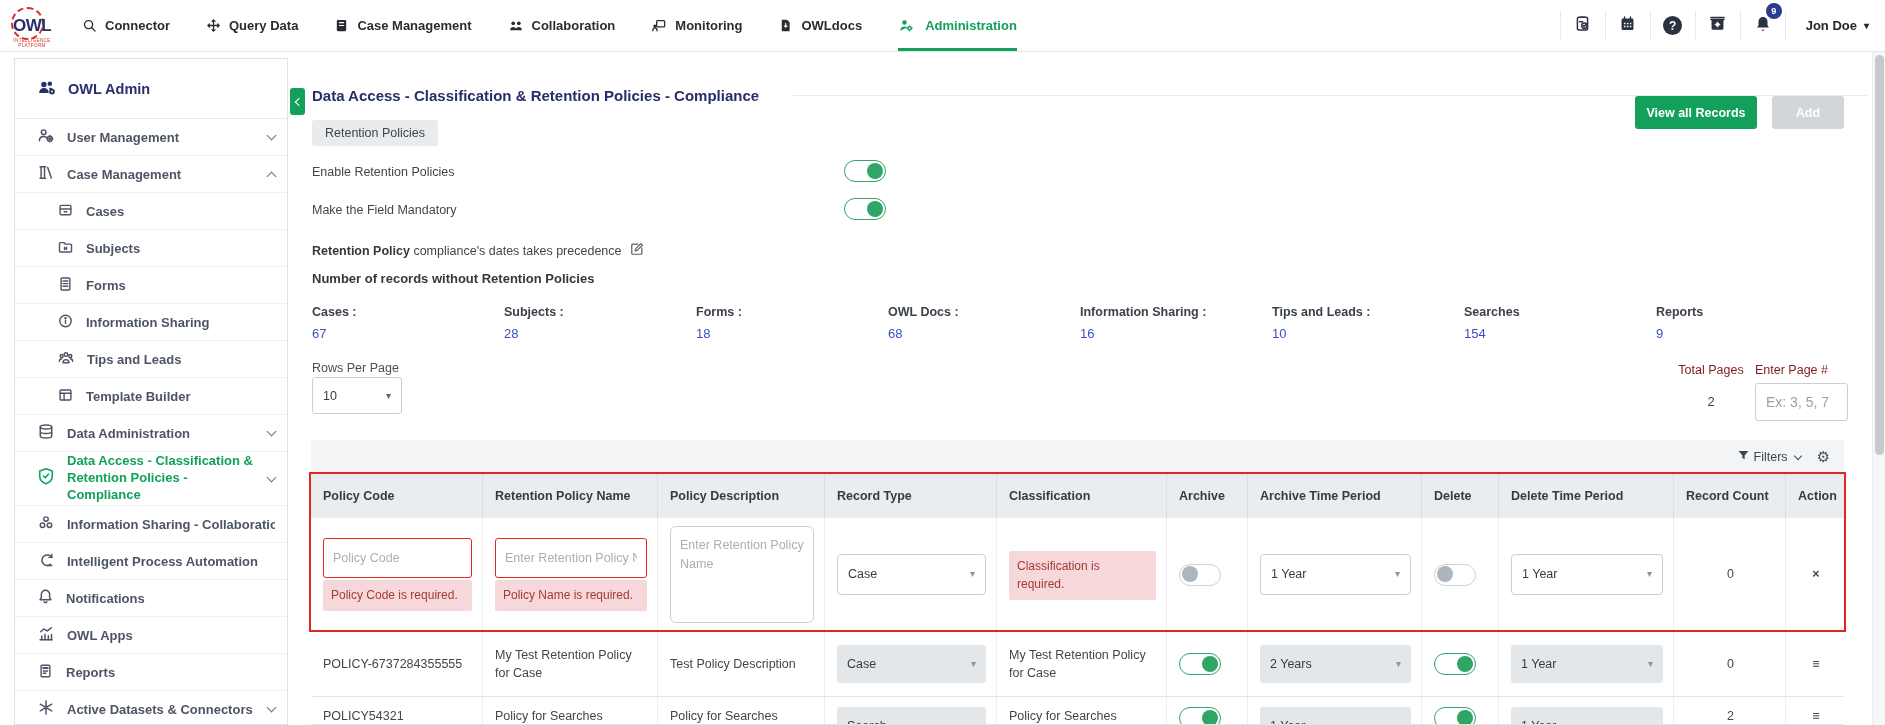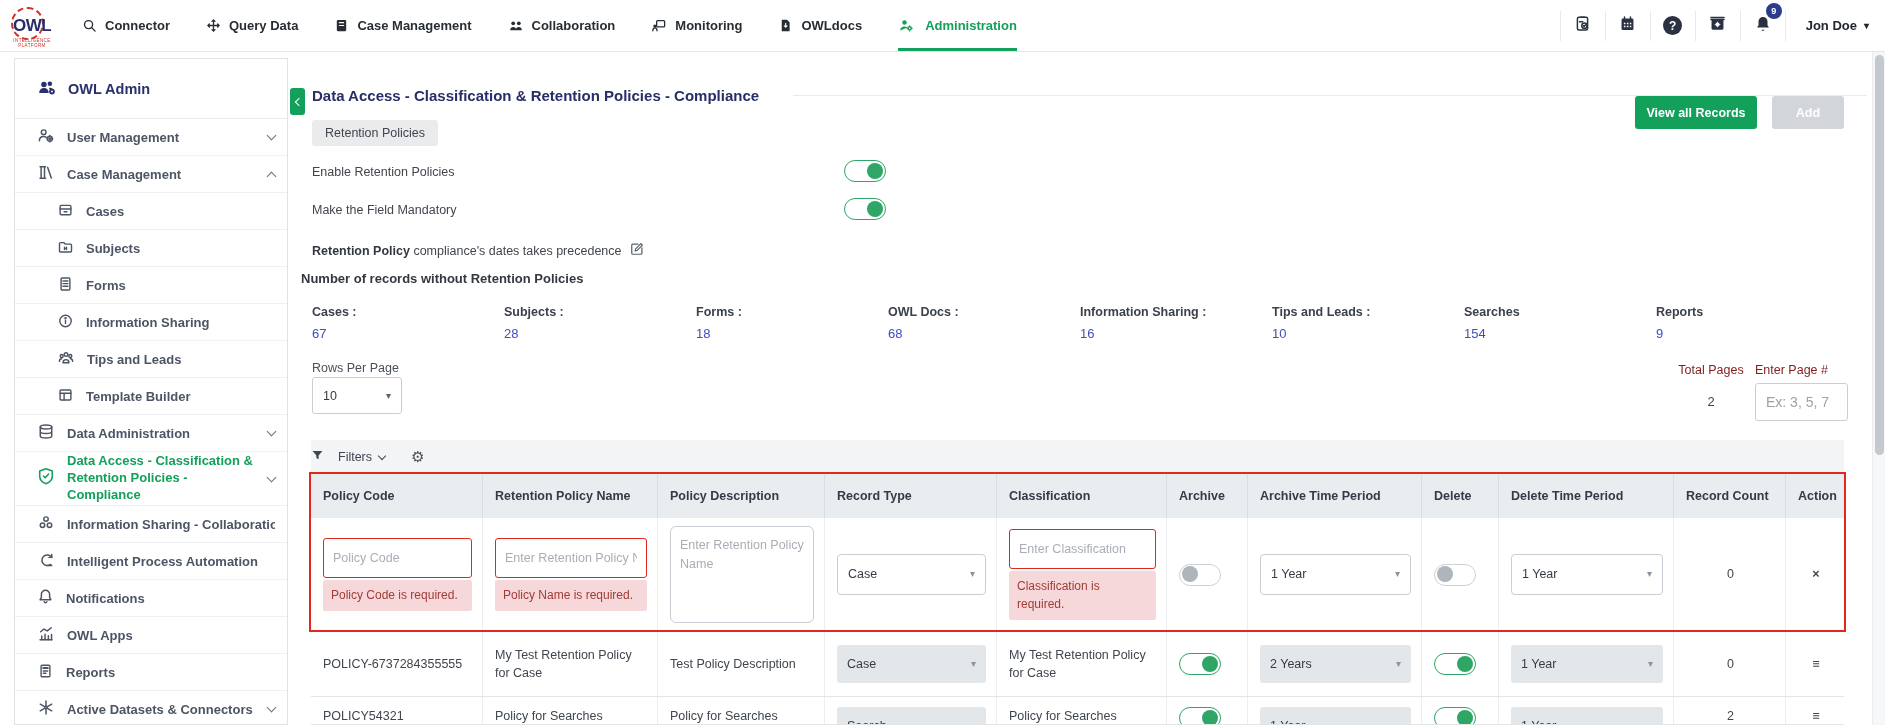--- a/index.html
+++ b/index.html
@@ -66,42 +66,42 @@
     background:#fff; cursor:pointer; }
   .tog::after { content:""; position:absolute; width:16px; height:16px; border-radius:50%;
     background:#2fa566; top:1.5px; right:2px; }
   .tog.off { border-color:#ccd2d7; }
   .tog.off::after { left:2px; right:auto; background:#aeb5bc; }
   .tog.inline { position:relative; flex:none; }
 
   .precedence { position:absolute; left:24px; top:190px; font-size:12.5px; color:#41464c;
     display:flex; align-items:center; gap:8px; }
   .precedence b { color:#33383f; }
-  .records-heading { position:absolute; left:13px; top:219px; font-size:13px; font-weight:bold; color:#33383f; }
+  .records-heading { position:absolute; left:24px; top:219px; font-size:13px; font-weight:bold; color:#33383f; }
 
   .stats { position:absolute; left:24px; top:253px; display:flex; }
   .stat { width:192px; }
   .stat .s-label { font-size:12.5px; font-weight:bold; color:#3b424c; }
   .stat .s-value { margin-top:7px; font-size:13px; color:#3c4ec0; cursor:pointer; }
 
   .rpp-label { position:absolute; left:24px; top:309px; font-size:12.5px; color:#4a5059; }
   .rpp-select { position:absolute; left:24px; top:325px; width:90px; height:37px; border:1px solid #c9cfd4;
     border-radius:3px; background:#fff; display:flex; align-items:center; justify-content:space-between;
     padding:0 10px; font-size:12.5px; color:#363c45; cursor:pointer; }
   .sel-caret { font-size:10px; color:#5d646c; }
   .tp-block { position:absolute; left:1378px; top:311px; width:90px; text-align:center; }
   .tp-label, .ep-label { font-size:12.5px; color:#7f1d1d; }
   .tp-value { margin-top:17px; font-size:13px; color:#3f454d; }
   .ep-block { position:absolute; left:1467px; top:311px; width:93px; }
   .ep-input { margin-top:6px; width:93px; height:38px; border:1px solid #c9cfd4; border-radius:3px;
     padding:0 10px; font-size:14px; font-family:"Liberation Sans",sans-serif; color:#1d4ed8; }
   .ep-input::placeholder { color:#9ba1a8; }
 
   .filters-bar { position:absolute; left:23px; top:388px; width:1533px; height:34px; background:#f3f4f6;
-    display:flex; align-items:center; justify-content:flex-start; gap:14px; padding-right:14px;
+    display:flex; align-items:center; justify-content:flex-end; gap:4px; padding-right:14px;
     font-size:12.5px; color:#3f4650; }
   .filters-txt { cursor:pointer; display:flex; align-items:center; gap:5px; }
   .filters-bar .chv { width:6px; height:6px; margin:0 0 2px 2px; border-color:#3f4650; }
   .gear { font-size:15px; color:#4a5159; margin-left:12px; cursor:pointer; }
 
   
   .table { position:absolute; left:23px; top:422px; width:1533px; }
   .grid { display:grid; grid-template-columns:172px 175px 167px 172px 170px 81px 174px 77px 175px 112px 58px; }
   .t-head { background:#e9edf0; height:44px; }
   .t-head > div { display:flex; align-items:center; padding-left:12px; font-size:12.5px; font-weight:bold;
@@ -516,21 +516,20 @@
         <div>
           <textarea class="ta" placeholder="Enter Retention Policy Name" style=""></textarea>
         </div>
         <div>
           <div class="sel">
               <span>Case</span>
               <span class="sel-caret">▾</span>
             </div>
         </div>
         <div>
-          <input class="inp" placeholder="Enter Classification" style="">
           <div class="err">Classification is required.</div>
         </div>
         <div>
             <div class="tog off inline"></div>
           </div>
         <div>
           <div class="sel">
               <span>1 Year</span>
               <span class="sel-caret">▾</span>
             </div>

